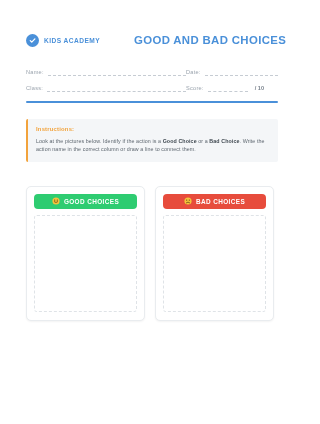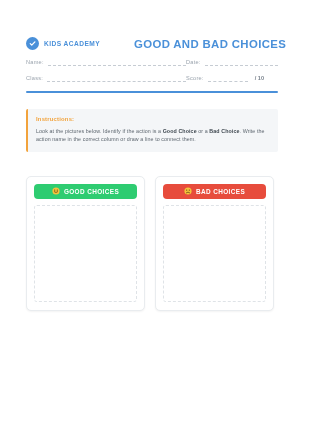--- a/index.html
+++ b/index.html
@@ -17,22 +17,22 @@
     position: relative;
     width: 300px;
     height: 424px;
     background: #ffffff;
     box-sizing: border-box;
   }
 
   
   .header {
     display: flex;
-    align-items: flex-end;
-    padding: 24px 22px 0 26px;
+    align-items: flex-start;
+    padding: 34px 22px 0 26px;
     height: 26px;
     box-sizing: content-box;
   }
   .brand {
     display: flex;
     align-items: center;
     gap: 5px;
     width: 108px;
     flex: none;
   }

